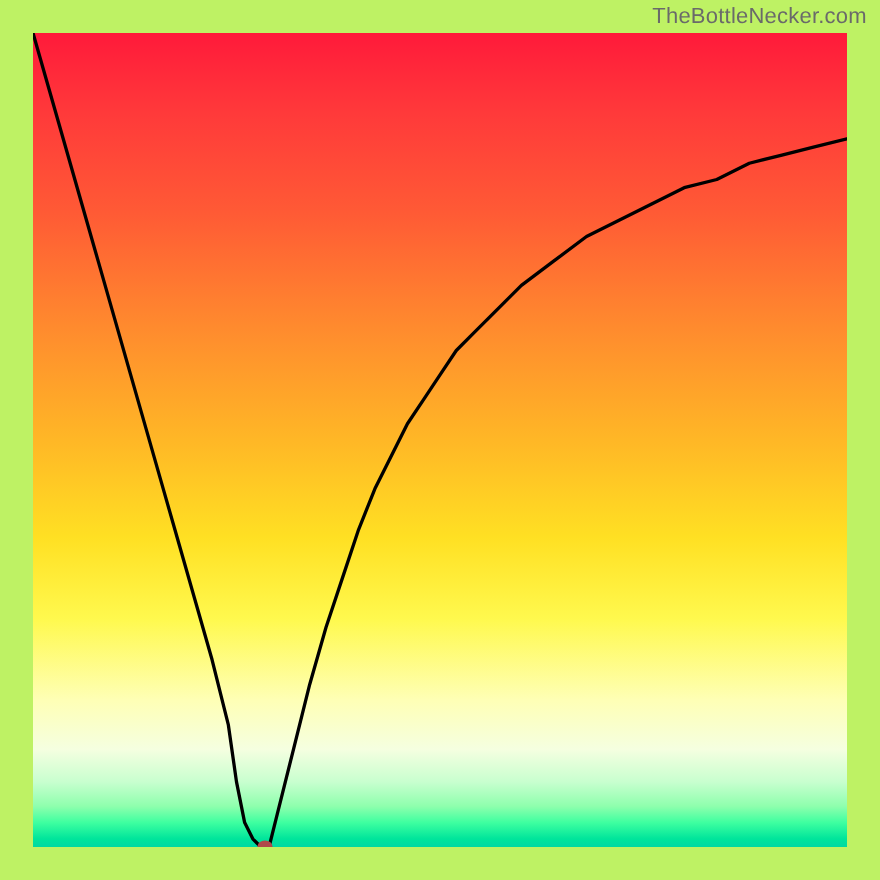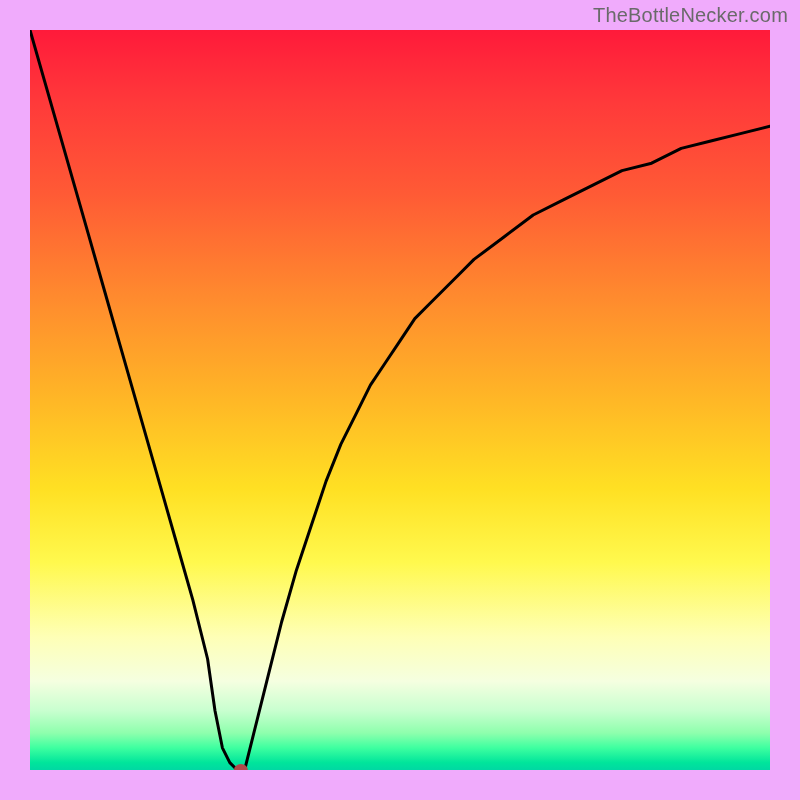--- a/index.html
+++ b/index.html
@@ -8,21 +8,21 @@
     width: 800px;
     height: 800px;
     background: #000;
     overflow: hidden;
     font-family: Arial, Helvetica, sans-serif;
   }
   .frame {
     position: relative;
     width: 800px;
     height: 800px;
-    background: #f0abfc;
+    background: #bef264;
   }
   .watermark {
     position: absolute;
     top: 4px;
     right: 12px;
     color: #6a6a6a;
     font-size: 20px;
     font-weight: 500;
     letter-spacing: 0.2px;
     z-index: 10;

